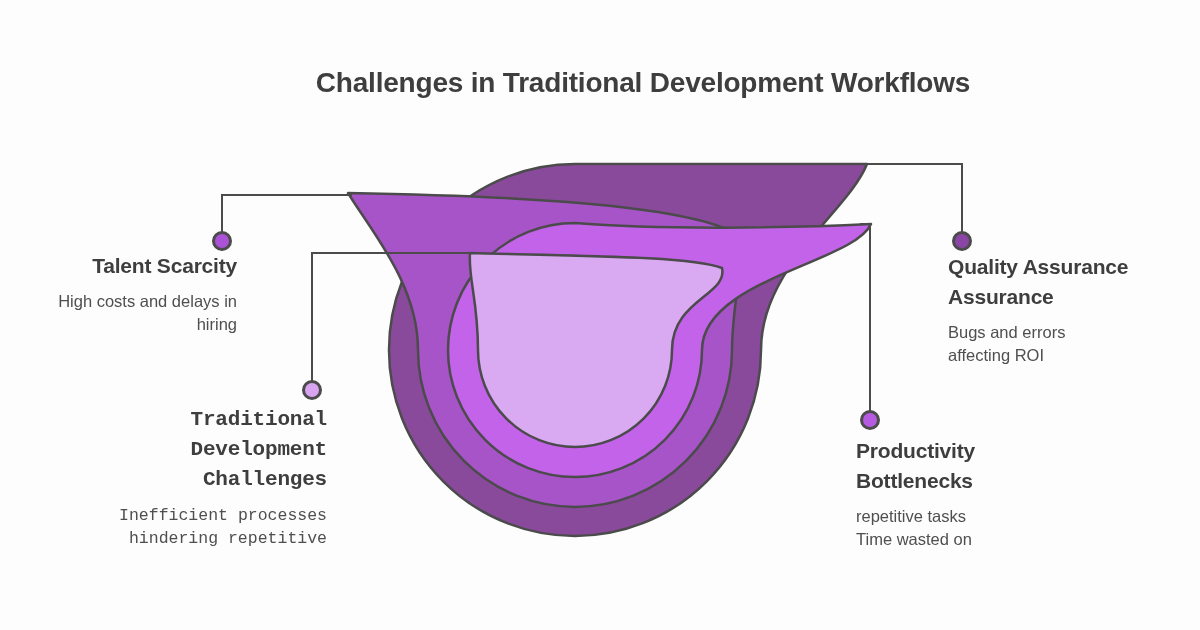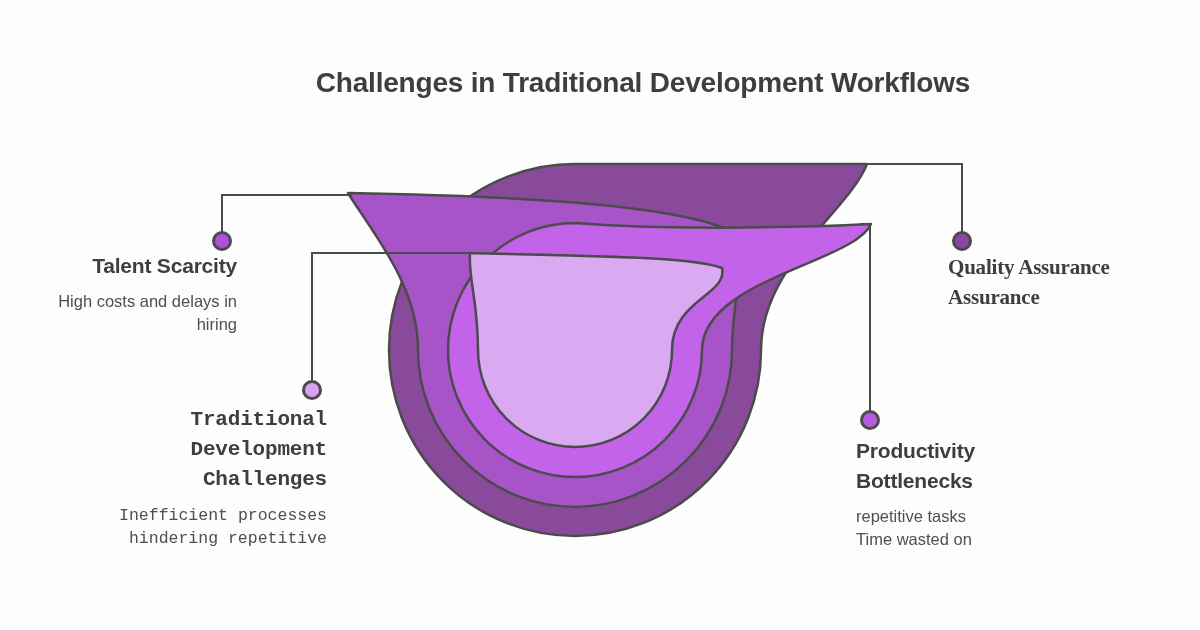--- a/index.html
+++ b/index.html
@@ -29,21 +29,21 @@
   }
   .callout .c-desc{
     margin-top:9px;
     font-size:16.5px; line-height:23px;
     color:#4f4f4f;
   }
   .align-right{text-align:right;}
   .align-left{text-align:left;}
   #co-talent{right:963px; top:251px; width:260px;}
   #co-workflows{right:873px; top:405px; width:260px;font-family:Liberation Mono, monospace;}
-  #co-quality{left:948px; top:252px; width:240px;font-family:Liberation Serif, serif;}
+  #co-quality{left:948px; top:252px; width:240px;}
   #co-productivity{left:856px; top:436px; width:240px;}
 </style>
 </head>
 <body>
 
 <div class="canvas">
 
   <div class="page-title">Challenges in Traditional Development Workflows</div>
 
   <svg class="funnel" width="1200" height="630" viewBox="0 0 1200 630">
@@ -87,20 +87,24 @@
       <div>Inefficient processes</div>
       <div>hindering repetitive</div>
     </div>
   </div>
 
   <div class="callout align-left" id="co-quality">
     <div class="c-title">
       <div>Quality Assurance</div>
       <div>Assurance</div>
     </div>
+    <div class="c-desc">
+      <div>Bugs and errors</div>
+      <div>affecting ROI</div>
+    </div>
   </div>
 
   <div class="callout align-left" id="co-productivity">
     <div class="c-title">
       <div>Productivity</div>
       <div>Bottlenecks</div>
     </div>
     <div class="c-desc">
       <div>repetitive tasks</div>
       <div>Time wasted on</div>

